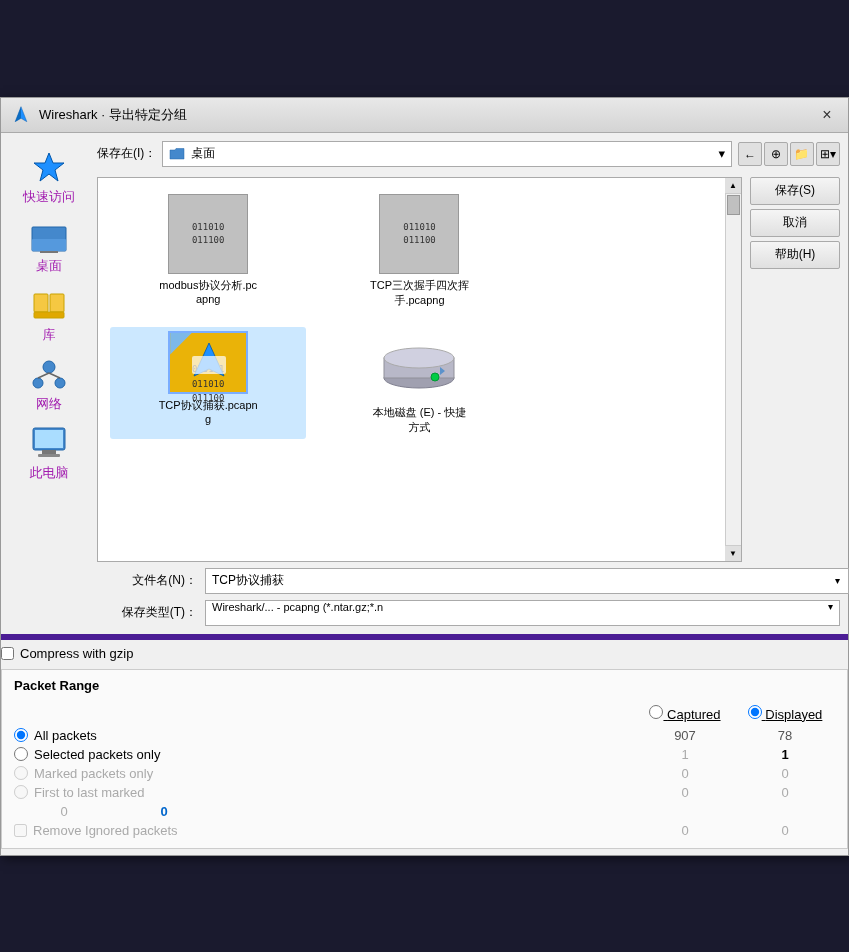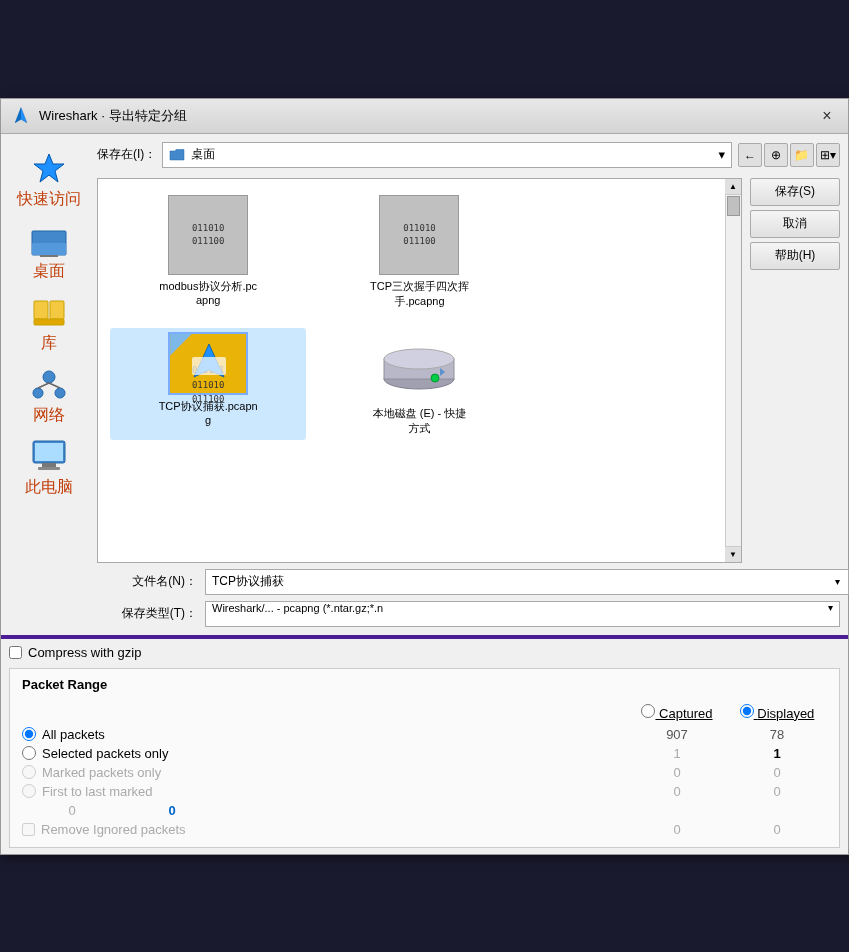--- a/index.html
+++ b/index.html
@@ -75,22 +75,22 @@
       border-radius: 3px;
     }
     .sidebar-icon {
       width: 40px;
       height: 36px;
       display: flex;
       align-items: center;
       justify-content: center;
     }
     .sidebar-label {
-      font-size: 16px;
-      color: #c2410c;
+      font-size: 13px;
+      color: #a21caf;
       text-align: right;
     }
     
     .main-content {
       flex: 1;
       display: flex;
       flex-direction: column;
       gap: 6px;
     }
     
@@ -178,22 +178,22 @@
       height: 28px;
       background: linear-gradient(to bottom, #f5f5f5, #e0e0e0);
       border: 1px solid #aaa;
       border-radius: 2px;
       cursor: pointer;
       font-size: 12px;
       font-family: 'Microsoft YaHei', Arial, sans-serif;
     }
     
     .bottom-section {
-      padding: 6px 8px;
-      border-top: 4px solid #4c1d95;
+      padding: 6px 0;
+      border-top: 6px solid #4c1d95;
     }
     .compress-row {
       display: flex;
       align-items: center;
       gap: 6px;
       margin-bottom: 8px;
     }
     .packet-range-section {
       border: 1px solid #ccc;
       padding: 8px 12px;

